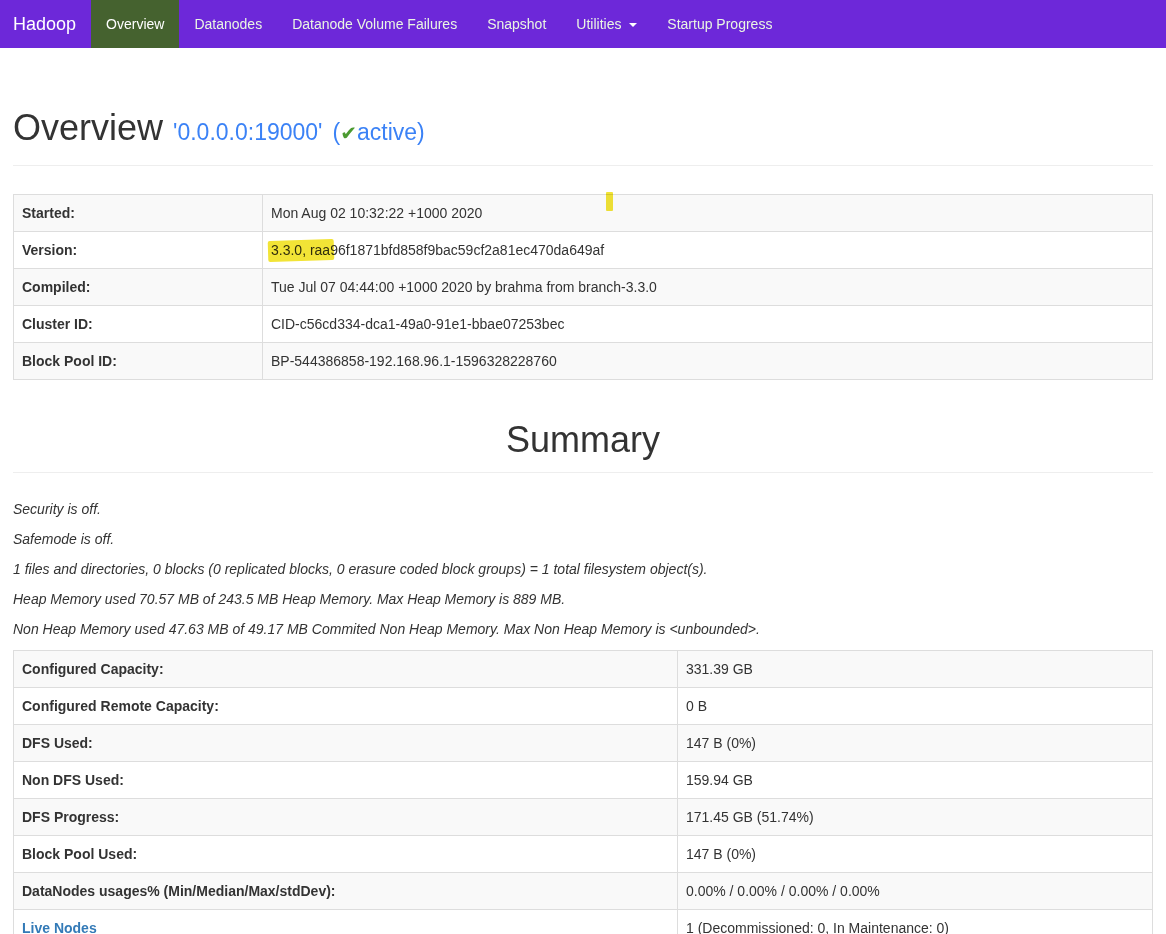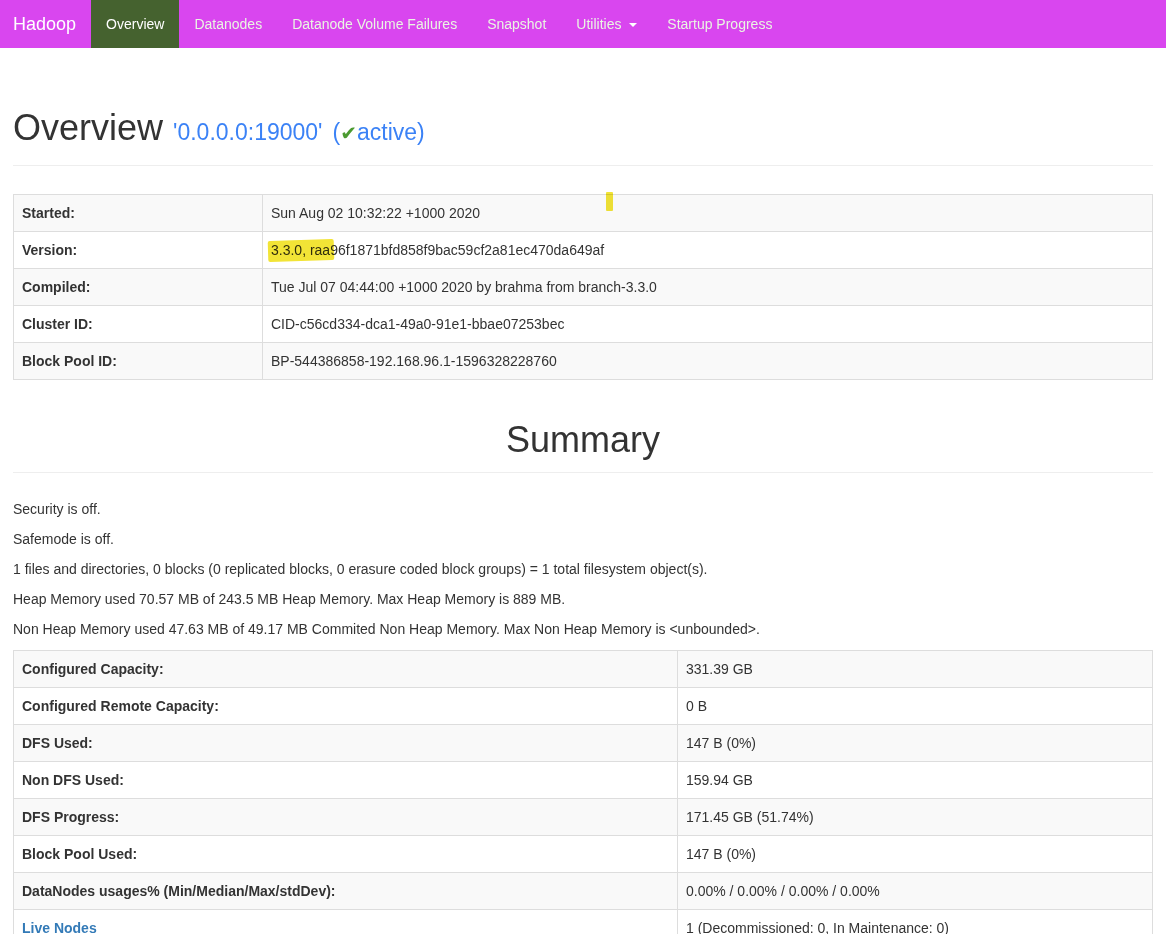--- a/index.html
+++ b/index.html
@@ -6,21 +6,21 @@
   html, body { margin: 0; padding: 0; }
   body {
     width: 1166px; height: 934px; overflow: hidden; position: relative;
     background: #fff; color: #333;
     font-family: "Liberation Sans", "DejaVu Sans", sans-serif;
     font-size: 14px; line-height: 1.42857;
   }
 
   
   .navbar {
-    height: 48px; background: #d946ef; display: flex; align-items: stretch;
+    height: 48px; background: #6d28d9; display: flex; align-items: stretch;
   }
   .navbar-brand {
     color: #fff; font-size: 18px; line-height: 20px; padding: 14px 15px 14px 13px;
     text-decoration: none; display: block;
   }
   .navbar ul { list-style: none; margin: 0; padding: 0; display: flex; }
   .navbar li { display: flex; }
   .nav-link {
     color: #eaf5e3; text-decoration: none; padding: 14px 15px; line-height: 20px;
     font-size: 14px; display: block; cursor: pointer;
@@ -54,21 +54,21 @@
     font-size: 14px; line-height: 20px; vertical-align: top;
     overflow: hidden; white-space: nowrap;
   }
   th { font-weight: 700; }
   tbody tr:nth-child(odd) { background: #f9f9f9; }
   tbody tr:nth-child(even) { background: #fff; }
   .t1-col-label { width: 249px; }
   .t2-col-label { width: 664px; }
 
   
-  p.summary-line { margin: 0 0 10px; }
+  p.summary-line { margin: 0 0 10px; font-style: italic; }
 
   
   a.table-link { color: #337ab7; text-decoration: none; font-weight: 700; cursor: pointer; }
 
   
   .marker { position: relative; }
   .marker::after {
     content: ""; position: absolute; left: -3px; right: -4px; top: -2px; bottom: -3px;
     background: #f2e436; mix-blend-mode: multiply; transform: rotate(-1.8deg);
     border-radius: 2px; pointer-events: none;
@@ -120,21 +120,21 @@
   </div>
 
   <table>
     <colgroup>
         <col class="t1-col-label">
         <col>
       </colgroup>
     <tbody>
       <tr>
         <th>Started:</th>
-        <td>Sun Aug 02 10:32:22 +1000 2020</td>
+        <td>Mon Aug 02 10:32:22 +1000 2020</td>
       </tr>
       <tr>
         <th>Version:</th>
         <td><span class="marker">3.3.0, raa</span><span>96f1871bfd858f9bac59cf2a81ec470da649af</span></td>
       </tr>
       <tr>
         <th>Compiled:</th>
         <td>Tue Jul 07 04:44:00 +1000 2020 by brahma from branch-3.3.0</td>
       </tr>
       <tr>

